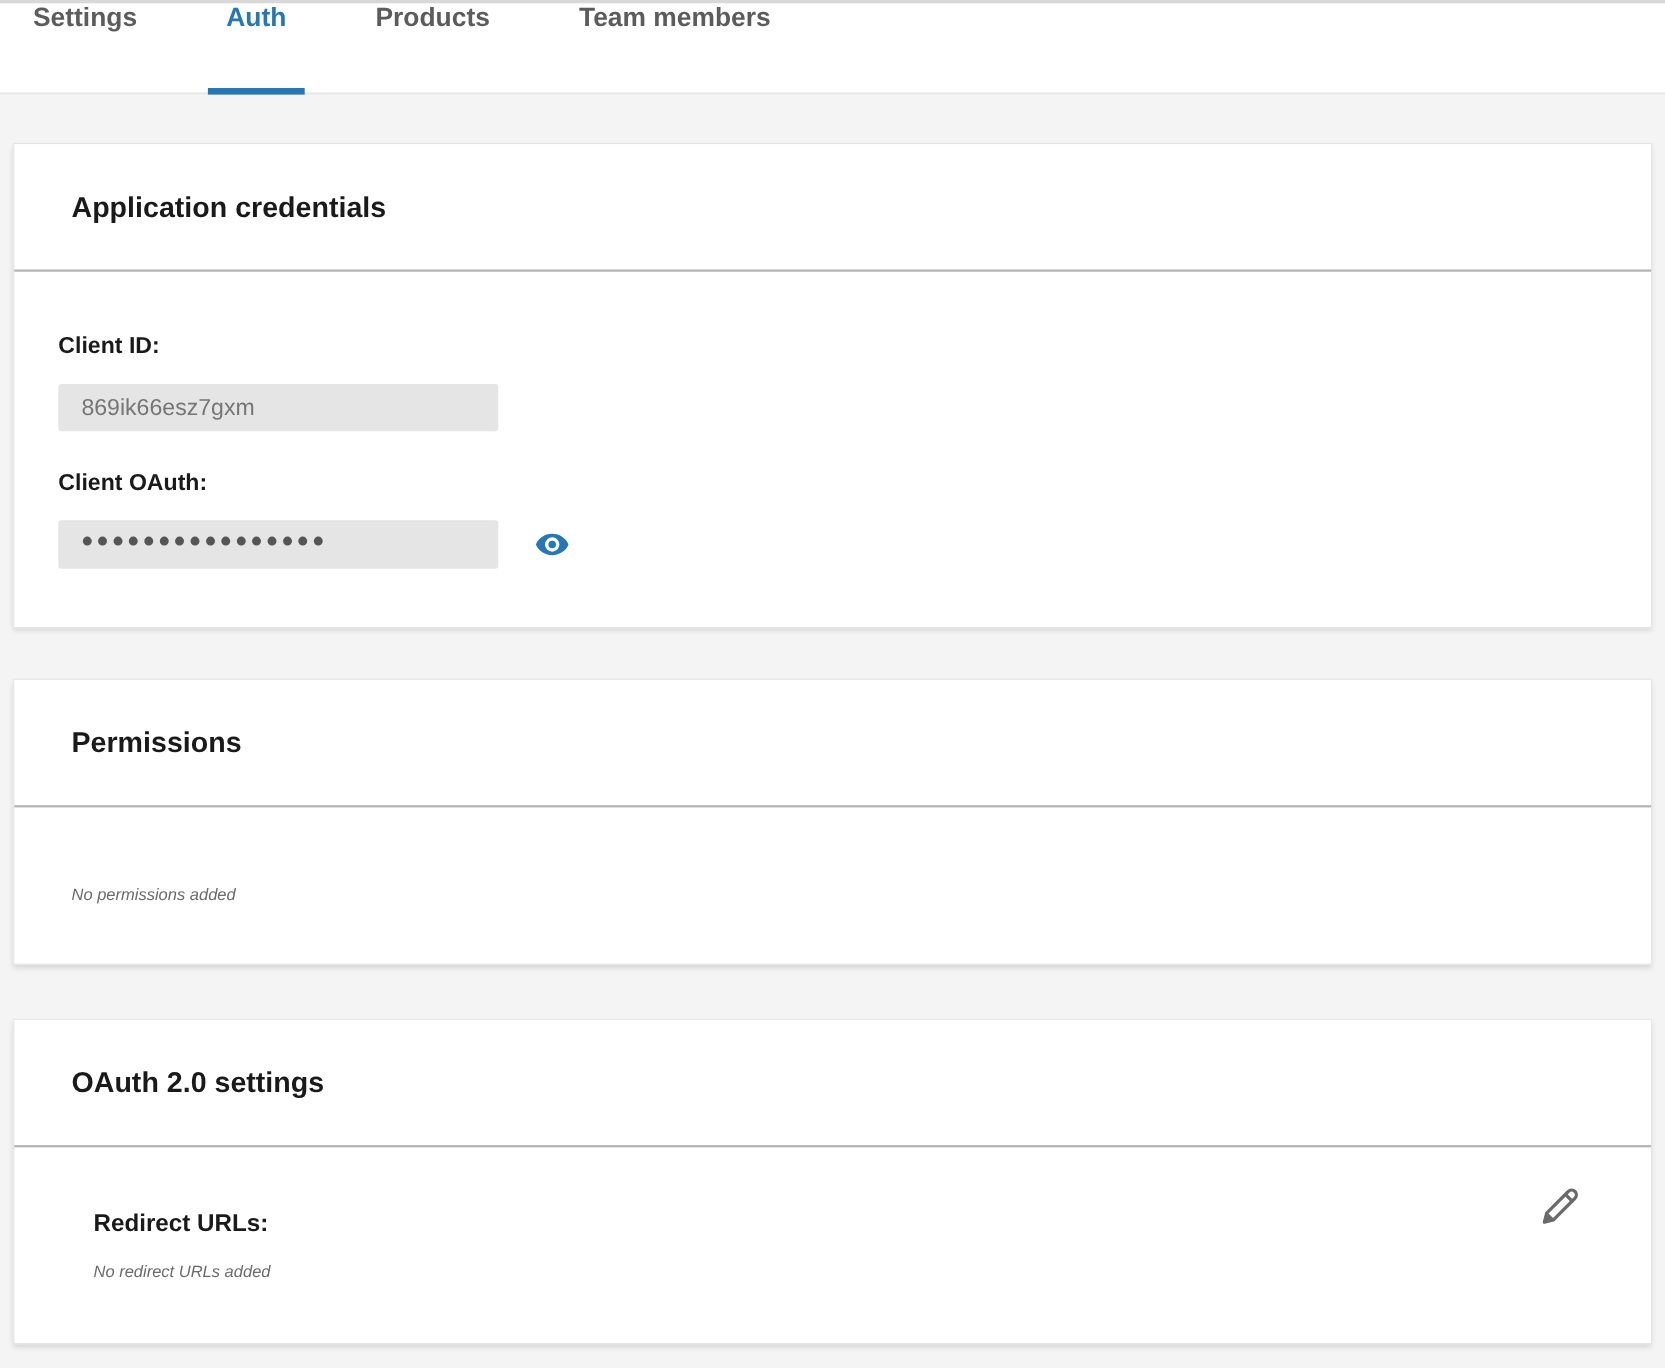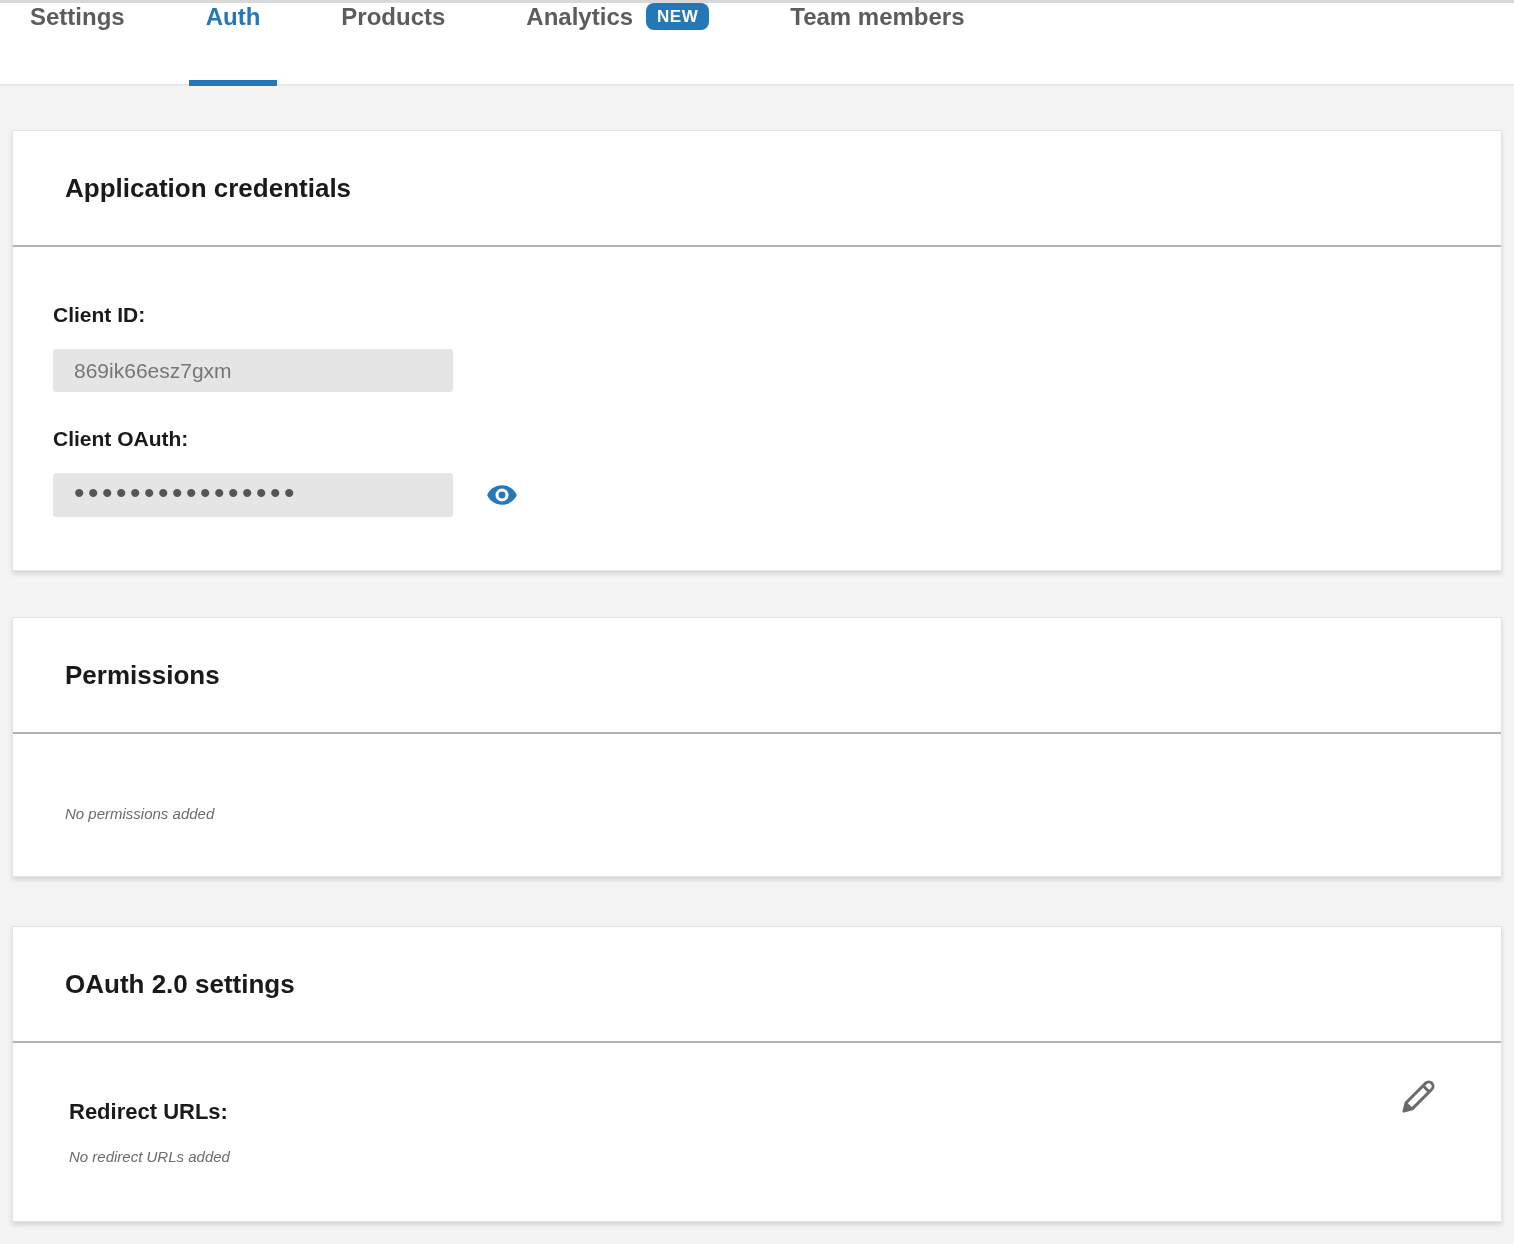--- a/index.html
+++ b/index.html
@@ -125,21 +125,21 @@
   }
 
   .card-permissions .card-body { padding: 66px 52px 48px; }
   .empty-text {
     font-style: italic;
     font-size: 15px;
     color: #6b6b6b;
     line-height: 28px;
   }
 
-  .card-oauth .card-body { padding: 56px 56px 50px; }
+  .card-oauth .card-body { padding: 56px 72px 50px; }
   .redirect-empty { margin-top: 18px; }
   .edit-btn {
     position: absolute;
     top: 33px;
     right: 62px;
     width: 42px;
     height: 42px;
   }
 </style>
 </head>
@@ -147,24 +147,20 @@
 
 <nav class="tabbar">
   <div class="tab">
     <span>Settings</span>
   </div>
   <div class="tab active">
     <span>Auth</span>
   </div>
   <div class="tab">
     <span>Products</span>
-  </div>
-  <div class="tab">
-    <span>Analytics</span>
-    <span class="badge">NEW</span>
   </div>
   <div class="tab">
     <span>Team members</span>
   </div>
 </nav>
 
 <main>
 
   <section class="card card-credentials">
     <header class="card-header">

